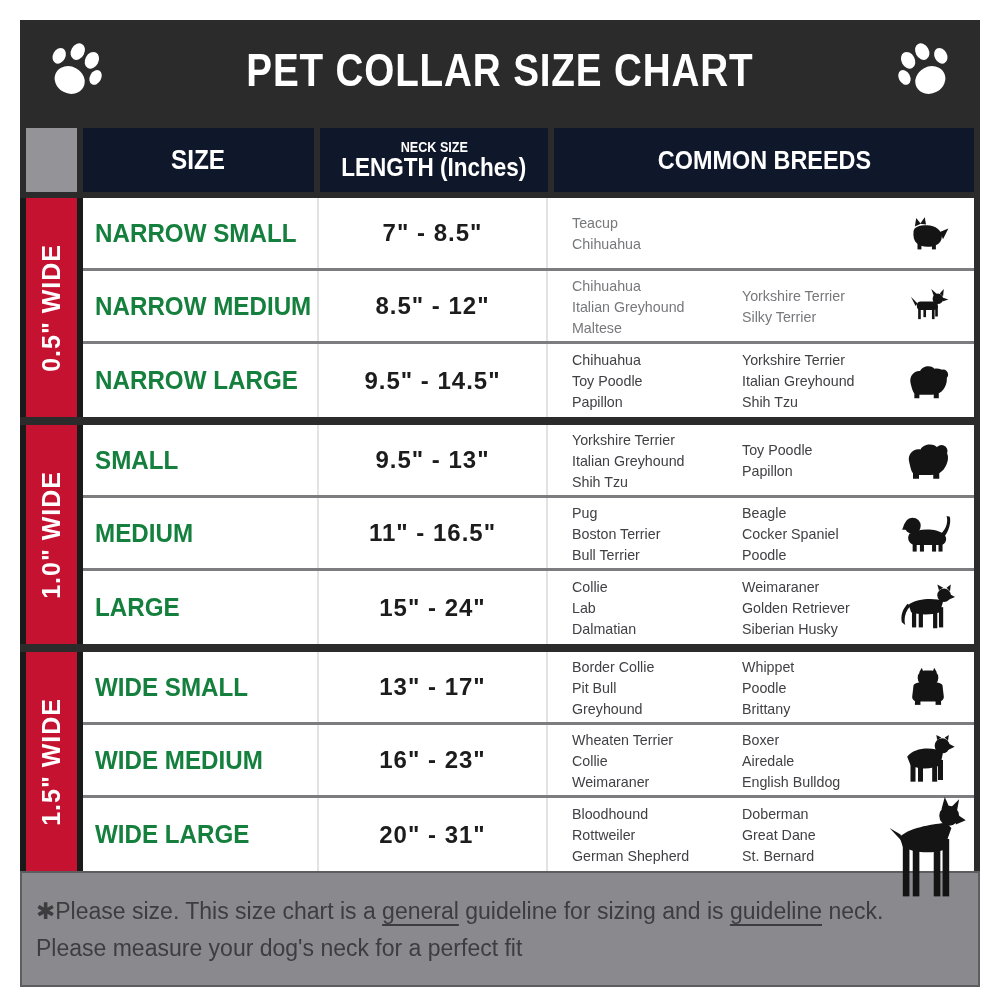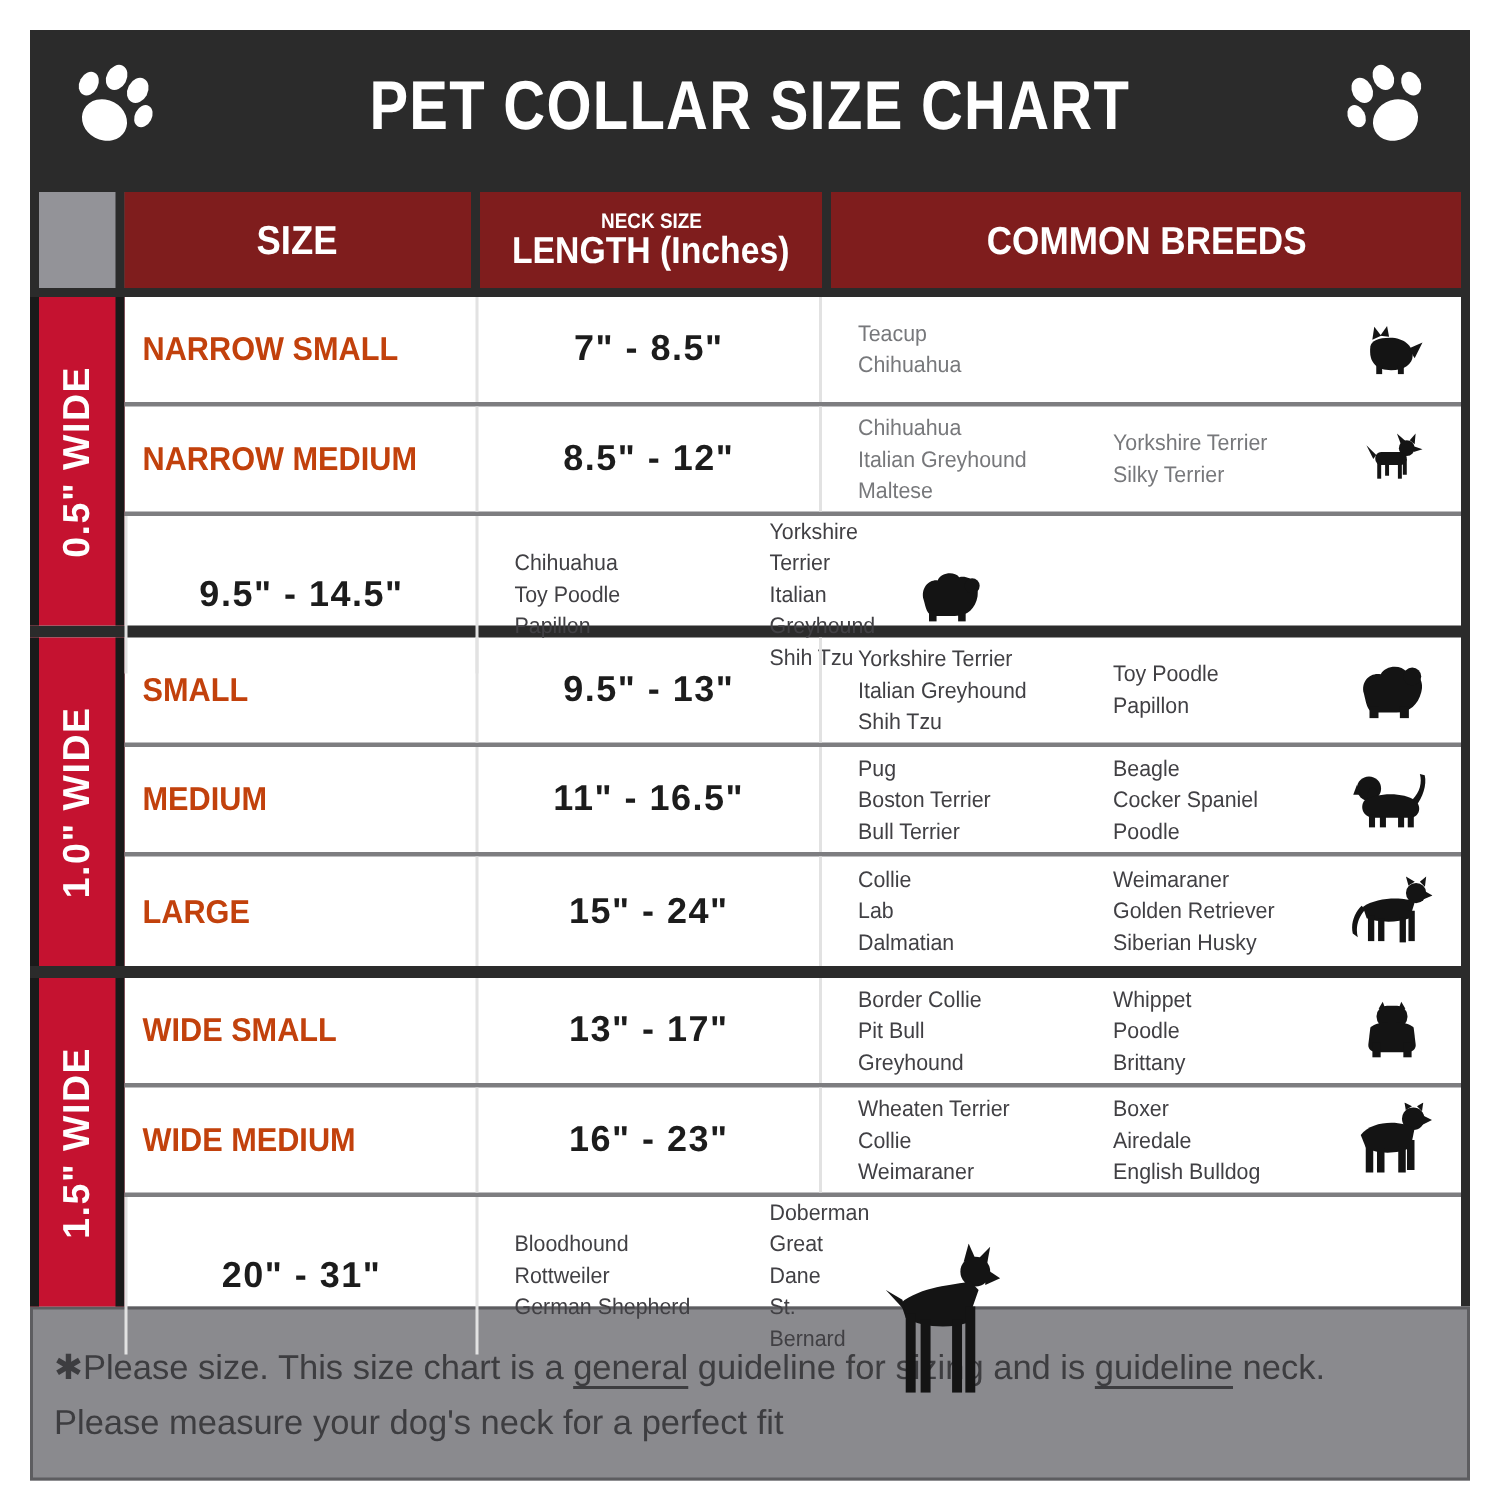--- a/index.html
+++ b/index.html
@@ -7,39 +7,39 @@
   .sheet{width:960px;margin:20px auto 0 auto;}
 
   
   .titlebar{height:100px;background:#2b2b2b;display:flex;align-items:center;justify-content:space-between;padding:0 22px;box-sizing:border-box;}
   .title{color:#ffffff;font-weight:bold;font-size:46px;letter-spacing:1px;transform:scaleX(.84);transform-origin:center;white-space:nowrap;}
   .paw{width:66px;height:66px;flex:0 0 auto;}
 
   
   .headstrip{background:#2b2b2b;display:flex;align-items:stretch;height:78px;box-sizing:border-box;padding:8px 0 6px 0;}
   .corner{width:63px;box-sizing:border-box;background:#939398;border-left:6px solid #2b2b2b;border-right:6px solid #2b2b2b;flex:0 0 auto;}
-  .hcell{background:#7f1d1d;color:#fff;display:flex;flex-direction:column;align-items:center;justify-content:center;font-weight:bold;box-sizing:border-box;}
+  .hcell{background:#0f172a;color:#fff;display:flex;flex-direction:column;align-items:center;justify-content:center;font-weight:bold;box-sizing:border-box;}
   .hcell.size{width:231px;margin-right:6px;font-size:27px;}
   .hcell.length{width:228px;margin-right:6px;line-height:1.04;}
   .hcell.breeds{flex:1;margin-right:6px;font-size:26px;}
   .hsub{font-size:14px;font-weight:bold;}
   .hmain{font-size:25px;font-weight:bold;}
   .cond{transform:scaleX(.9);transform-origin:center;white-space:nowrap;}
 
   
   .tbody{background:#ffffff;border-right:6px solid #2b2b2b;box-sizing:border-box;}
   .group{display:flex;align-items:stretch;}
   .glabel{width:63px;flex:0 0 auto;box-sizing:border-box;background:#c51230;border-left:6px solid #1a1a1a;border-right:6px solid #1a1a1a;display:flex;align-items:center;justify-content:center;}
   .glabel span{writing-mode:vertical-rl;transform:rotate(180deg);color:#fff;font-weight:bold;font-size:25px;letter-spacing:1px;white-space:nowrap;}
   .rows{flex:1;display:flex;flex-direction:column;}
   .row{height:73px;box-sizing:border-box;display:grid;grid-template-columns:234px 229px 1fr;border-bottom:3px solid #7d7d80;position:relative;}
   .row:last-child{border-bottom:none;}
   .gsep{height:8px;background:#2b2b2b;}
   .cell{display:flex;align-items:center;box-sizing:border-box;}
-  .cell.size{padding-left:12px;font-weight:bold;font-size:22px;color:#c2410c;}
+  .cell.size{padding-left:12px;font-weight:bold;font-size:26px;color:#15803d;}
   .cell.size .cond{transform-origin:left center;transform:scaleX(.93);}
   .cell.length{border-left:2px solid #e2e2e2;justify-content:center;font-weight:bold;font-size:24px;color:#1c1c1c;letter-spacing:1px;}
   .cell.breedwrap{border-left:2px solid #e2e2e2;display:grid;grid-template-columns:170px 1fr 92px;align-items:center;padding-left:24px;}
   .bcol{white-space:pre-line;font-size:15px;line-height:1.4;color:#414044;transform:scaleX(.95);transform-origin:left center;}
   .row.muted .bcol{color:#77787b;}
   .icon-slot{position:relative;height:100%;display:flex;align-items:center;justify-content:center;}
   .icon-slot svg{display:block;}
   .icon-slot .tall{position:absolute;right:8px;bottom:-32px;z-index:5;}
 
   
@@ -141,20 +141,23 @@
                     <rect x="25" y="28" width="4" height="15"></rect>
                 <rect x="38" y="28" width="4" height="18"></rect>
                     <rect x="43" y="26" width="4" height="16"></rect>
                 <polygon points="16,22 6,12 13,26"></polygon>
               </g>
                 </svg>
             </div>
           </div>
         </div>
         <div class="row">
+          <div class="cell size">
+              <span class="cond">NARROW LARGE</span>
+            </div>
           <div class="cell length">9.5" - 14.5"</div>
           <div class="cell breedwrap">
             <div class="bcol">Chihuahua
 Toy Poodle
 Papillon</div>
             <div class="bcol">Yorkshire Terrier
 Italian Greyhound
 Shih Tzu</div>
             <div class="icon-slot">
               <svg viewBox="0 0 64 52" width="46" height="40">
@@ -319,20 +322,23 @@
                 <rect x="11" y="34" width="6" height="22"></rect>
                     <rect x="20" y="37" width="6" height="19"></rect>
                 <rect x="37" y="35" width="6" height="21"></rect>
                     <rect x="44" y="30" width="6" height="24"></rect>
               </g>
                 </svg>
             </div>
           </div>
         </div>
         <div class="row">
+          <div class="cell size">
+              <span class="cond">WIDE LARGE</span>
+            </div>
           <div class="cell length">20" - 31"</div>
           <div class="cell breedwrap">
             <div class="bcol">Bloodhound
 Rottweiler
 German Shepherd</div>
             <div class="bcol">Doberman
 Great Dane
 St. Bernard</div>
             <div class="icon-slot">
               <svg class="tall" viewBox="0 0 72 96" width="80" height="106">

